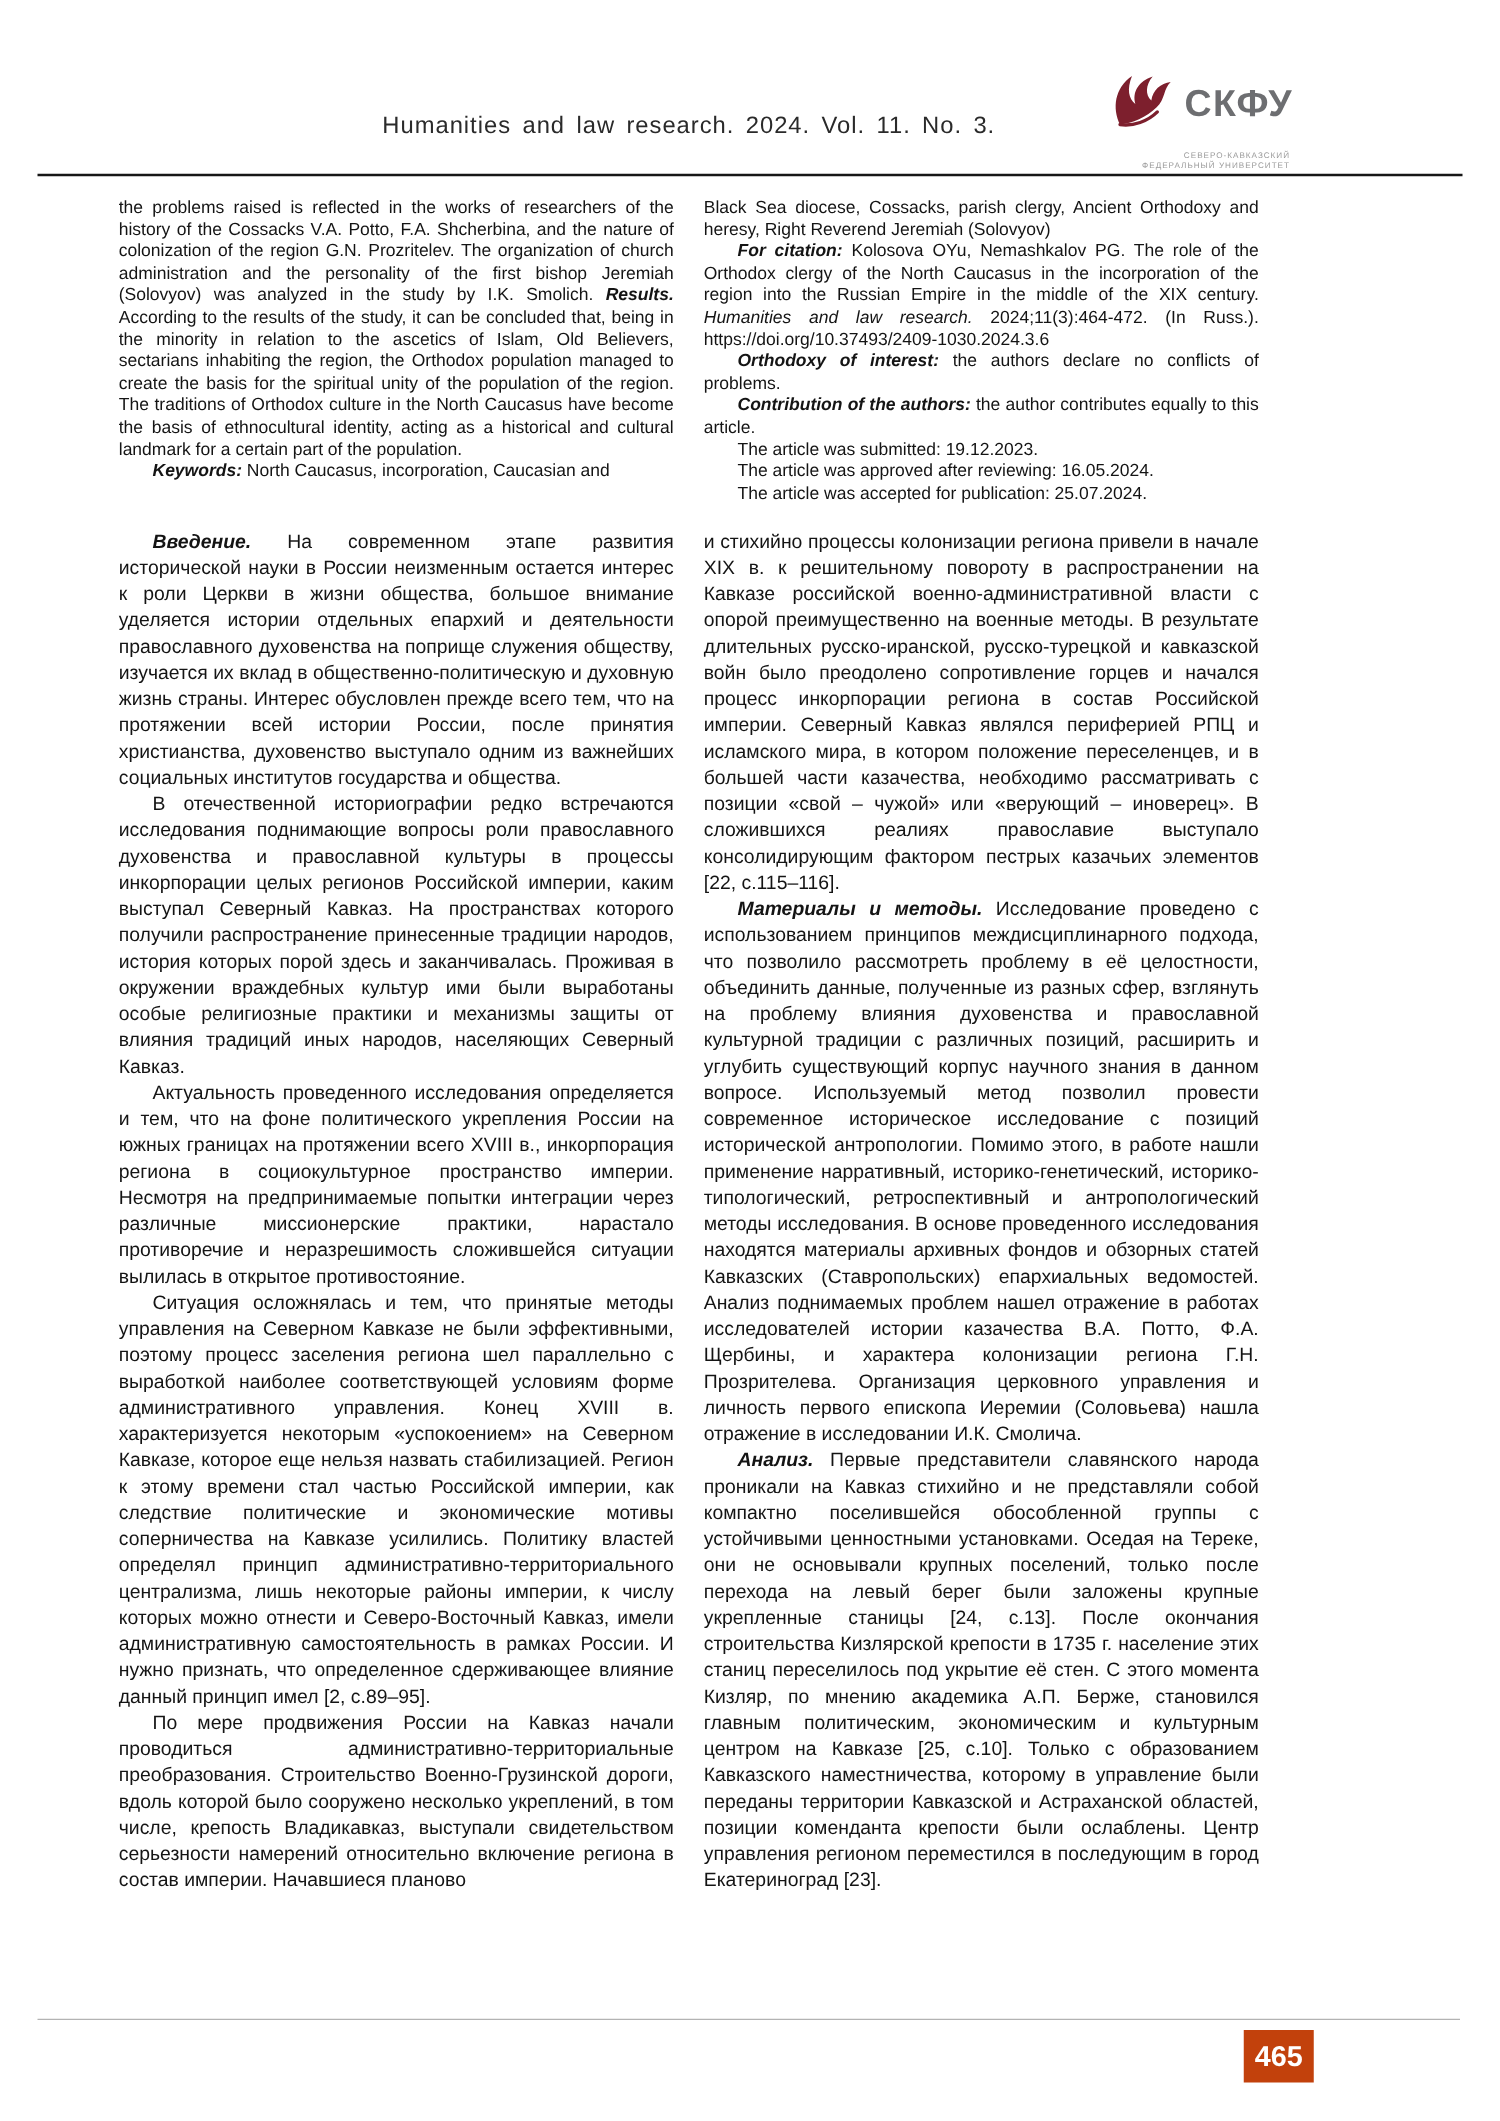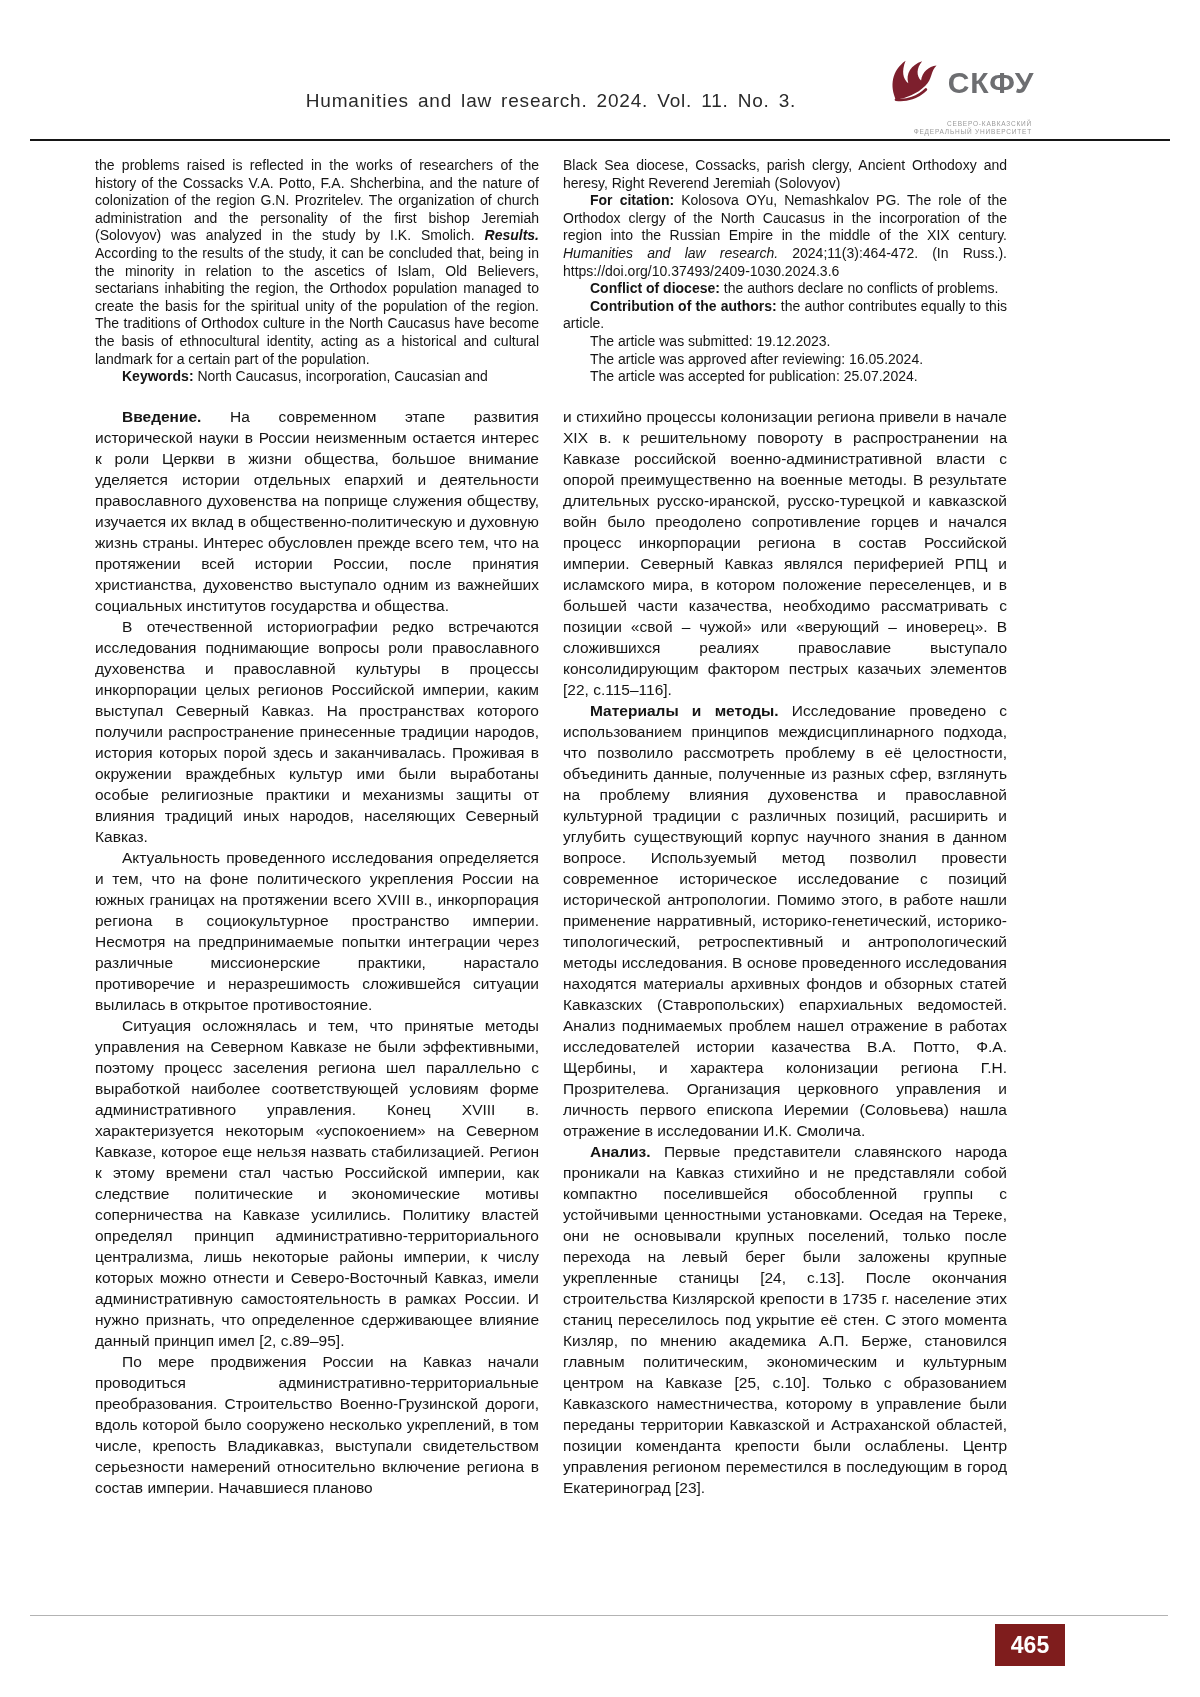--- a/index.html
+++ b/index.html
@@ -62,34 +62,34 @@
   .col { width: 445px; }
   .front .para { font-size: 14px; line-height: 17.6px; }
   .body-block { margin-top: 20px; }
   .body-block .para { font-size: 15.5px; line-height: 21px; }
   .para {
     margin: 0;
     text-align: justify;
     color: #141414;
   }
   .para.indent { text-indent: 27px; }
-  .bold { font-weight: bold; }
+  .bold { font-weight: bold; font-style: italic; }
   .italic { font-style: italic; }
 
   
   .footer-rule {
     position: absolute;
     top: 1589px; left: 30px; right: 32px;
     height: 1px; background: #b3b3b3;
   }
   .page-number {
     position: absolute;
     top: 1598px; left: 995px;
-    width: 70px; height: 42px;
-    background: #7f1d1d;
+    width: 56px; height: 42px;
+    background: #c2410c;
     color: #ffffff;
     font-size: 23px;
     font-weight: bold;
     display: flex; align-items: center; justify-content: center;
   }
 </style>
 </head>
 <body>
 
 <div class="page">
@@ -117,21 +117,21 @@
   <main class="content">
 
     <section class="two-col front">
       <div class="col">
           <p class="para"><span>the problems raised is reflected in the works of researchers of the history of the Cossacks V.A. Potto, F.A. Shcherbina, and the nature of colonization of the region G.N. Prozritelev. The organization of church administration and the personality of the first bishop Jeremiah (Solovyov) was analyzed in the study by I.K. Smolich. </span><span class="bold italic">Results.</span><span> According to the results of the study, it can be concluded that, being in the minority in relation to the ascetics of Islam, Old Believers, sectarians inhabiting the region, the Orthodox population managed to create the basis for the spiritual unity of the population of the region. The traditions of Orthodox culture in the North Caucasus have become the basis of ethnocultural identity, acting as a historical and cultural landmark for a certain part of the population.</span></p>
           <p class="para indent"><span class="bold">Keywords:</span><span> North Caucasus, incorporation, Caucasian and</span></p>
         </div>
       <div class="col">
           <p class="para"><span>Black Sea diocese, Cossacks, parish clergy, Ancient Orthodoxy and heresy, Right Reverend Jeremiah (Solovyov)</span></p>
           <p class="para indent"><span class="bold">For citation:</span><span> Kolosova OYu, Nemashkalov PG. The role of the Orthodox clergy of the North Caucasus in the incorporation of the region into the Russian Empire in the middle of the XIX century. </span><span class="italic">Humanities and law research.</span><span> 2024;11(3):464-472. (In Russ.). https://doi.org/10.37493/2409-1030.2024.3.6</span></p>
-          <p class="para indent"><span class="bold">Conflict of diocese:</span><span> the authors declare no conflicts of problems.</span></p>
+          <p class="para indent"><span class="bold">Orthodoxy of interest:</span><span> the authors declare no conflicts of problems.</span></p>
           <p class="para indent"><span class="bold">Contribution of the authors:</span><span> the author contributes equally to this article.</span></p>
           <p class="para indent"><span>The article was submitted: 19.12.2023.</span></p>
           <p class="para indent"><span>The article was approved after reviewing: 16.05.2024.</span></p>
           <p class="para indent"><span>The article was accepted for publication: 25.07.2024.</span></p>
         </div>
     </section>
 
     <section class="two-col body-block">
       <div class="col">
           <p class="para indent"><span class="bold">Введение.</span><span> На современном этапе развития исторической науки в России неизменным остается интерес к роли Церкви в жизни общества, большое внимание уделяется истории отдельных епархий и деятельности православного духовенства на поприще служения обществу, изучается их вклад в общественно-политическую и духовную жизнь страны. Интерес обусловлен прежде всего тем, что на протяжении всей истории России, после принятия христианства, духовенство выступало одним из важнейших социальных институтов государства и общества.</span></p>

